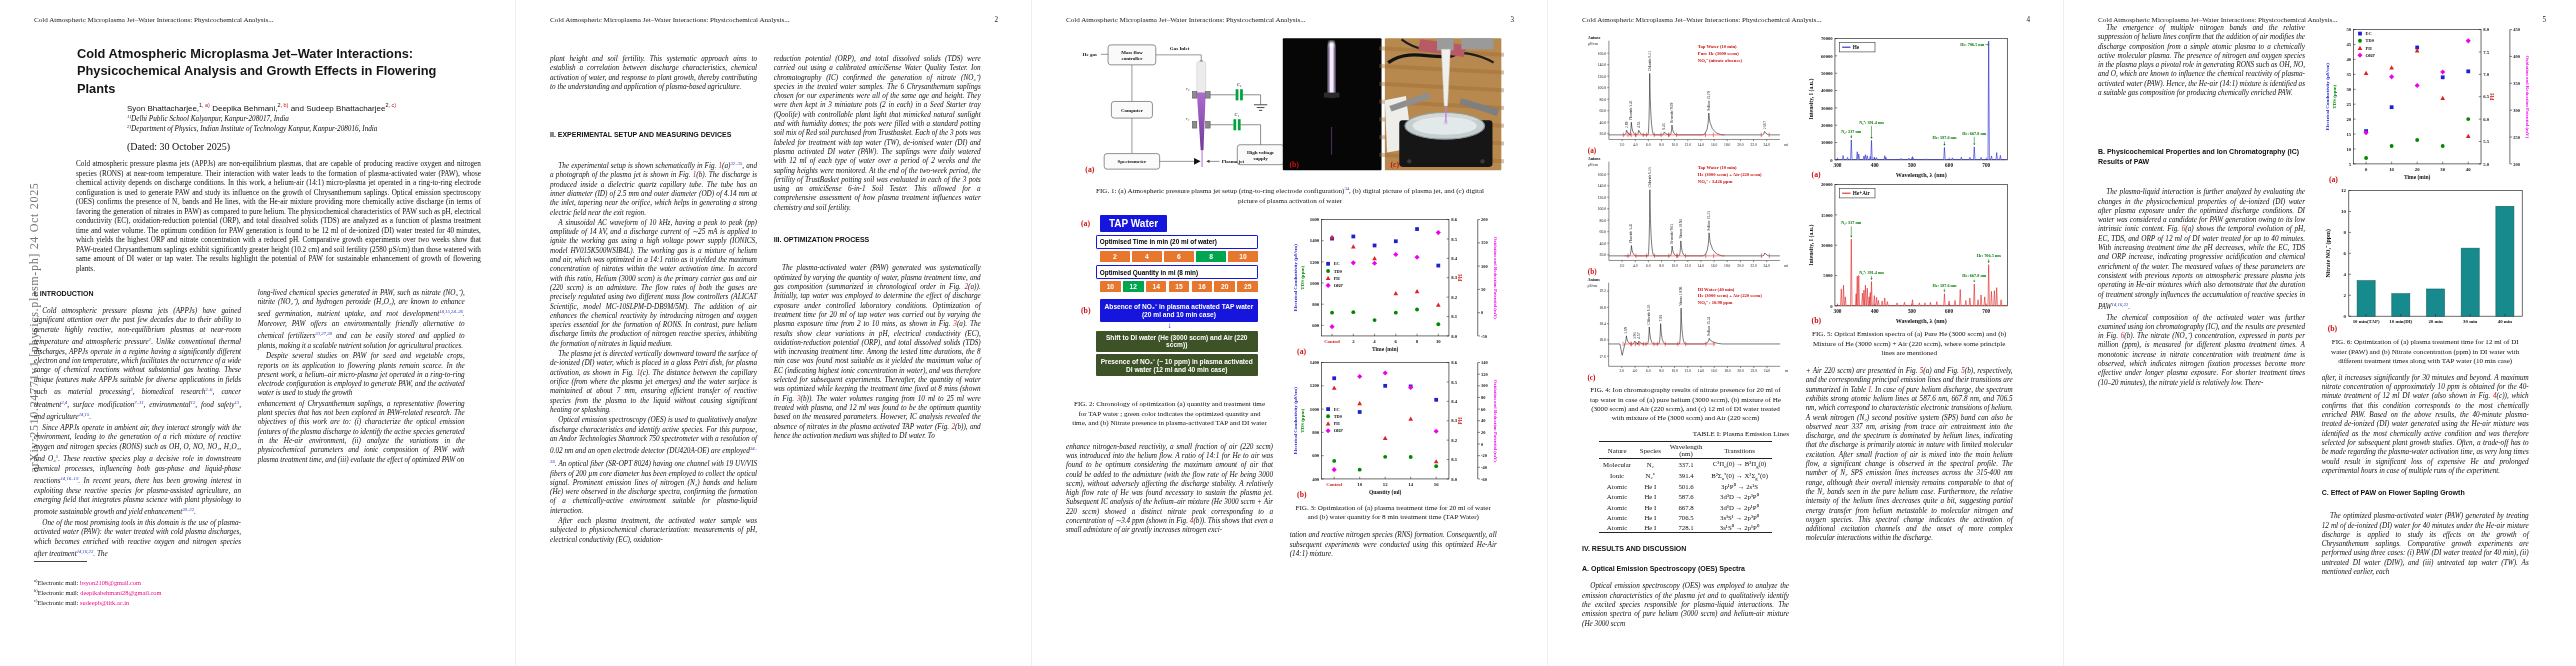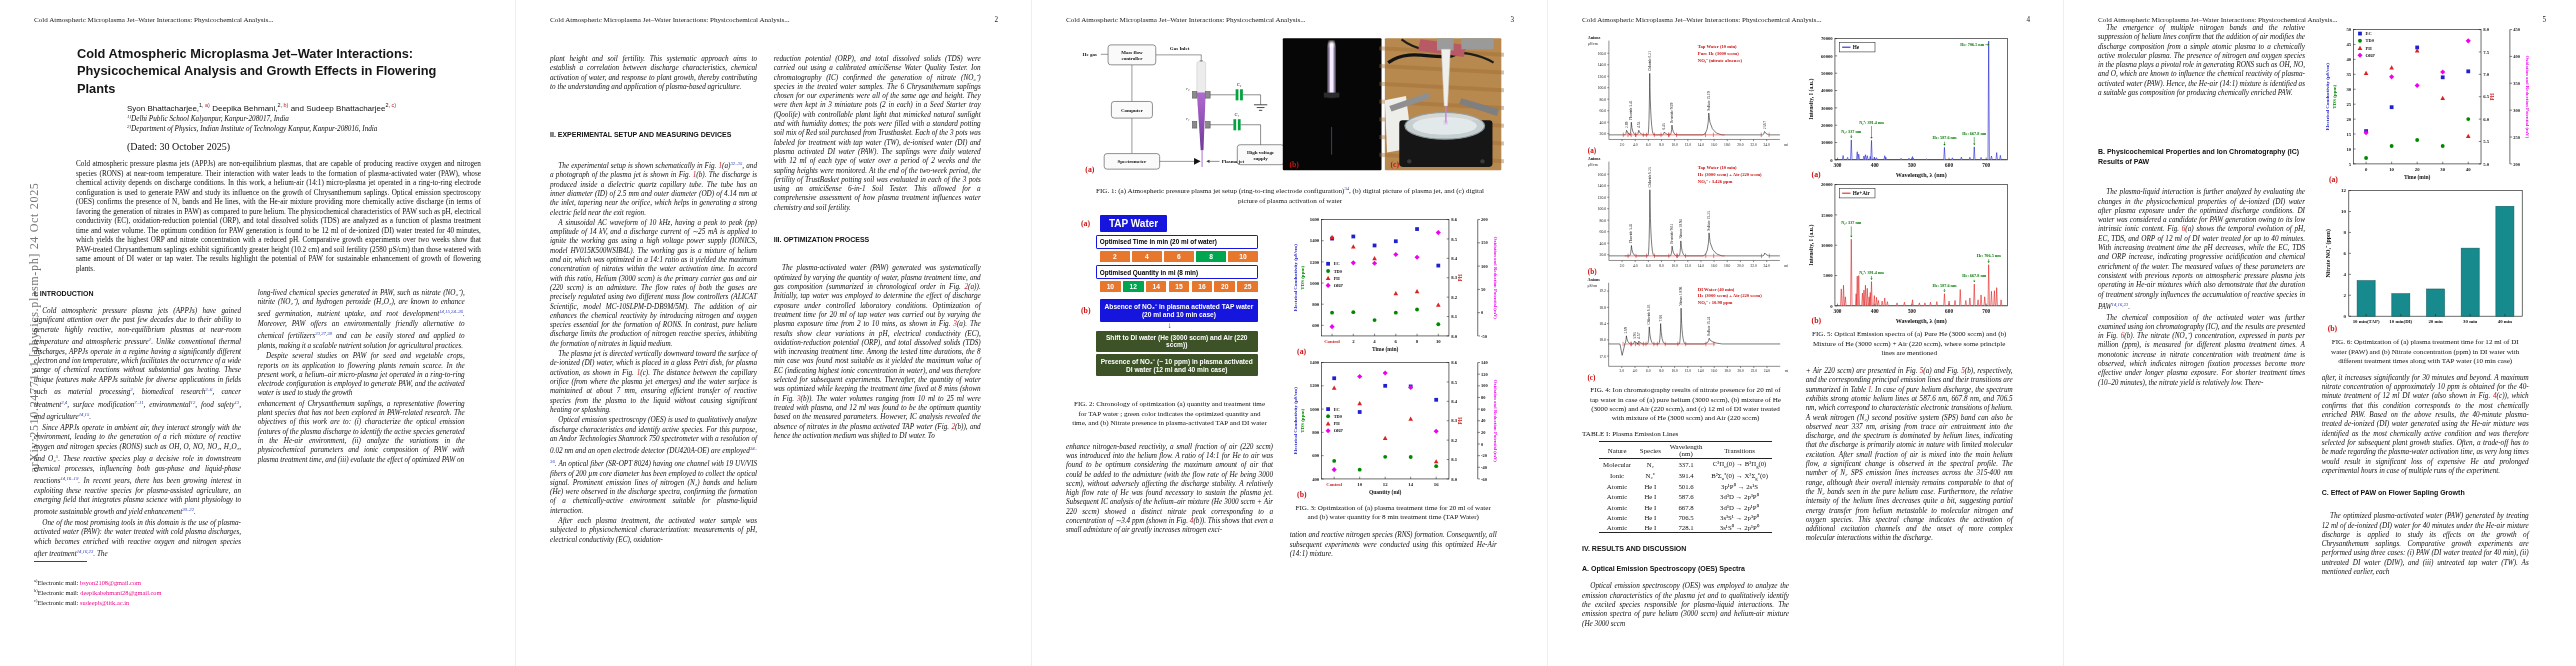--- a/index.html
+++ b/index.html
@@ -42,21 +42,21 @@
   .fc-cells{display:flex;gap:2.2px;margin:1.1px 0 3.3px 19px;}
   .fc-cell{background:#e8772e;color:#fff;font-weight:700;font-size:6.7px;padding:2.2px 0;text-align:center;flex:1;border-radius:0.6px;}
   .fc-cell.opt{background:#00a550;}
   .fc-blue-big{background:#1515dd;color:#fff;font-weight:700;font-size:6.6px;padding:3.3px 4.4px;text-align:center;border-radius:1.1px;flex:1;}
   .fc-olive{background:#3d5226;color:#fff;font-weight:700;font-size:6.6px;padding:3.3px 4.4px;text-align:center;margin:2.2px 0 2.2px 14.5px;border-radius:1.1px;}
   .fc-varrow{color:#1515dd;text-align:center;font-size:8.3px;line-height:5.6px;margin:1.1px 0;}
   .chart{display:block;}
   .chart svg{display:block;margin:0 auto;}
   svg text{font-family:"Liberation Serif",serif;}
   
-  .tcaption{font-size:7.1px;text-align:left;margin:6.7px 0 3.3px 0;}
+  .tcaption{font-size:7.1px;text-align:right;margin:6.7px 0 3.3px 0;}
   table.t1{border-collapse:collapse;margin:0 auto;font-size:6.8px;border-top:1.7px double #222;border-bottom:1.7px double #222;}
   table.t1 th{font-weight:400;border-bottom:0.6px solid #222;padding:1.1px 4.4px;font-size:6.9px;}
   table.t1 td{padding:0.6px 4.4px;text-align:center;}
   table.t1 sup,table.t1 sub{color:#111;font-size:68%;}
   .figblock{position:relative;}
 </style>
 </head>
 <body>
 
 <div id="canvas">

